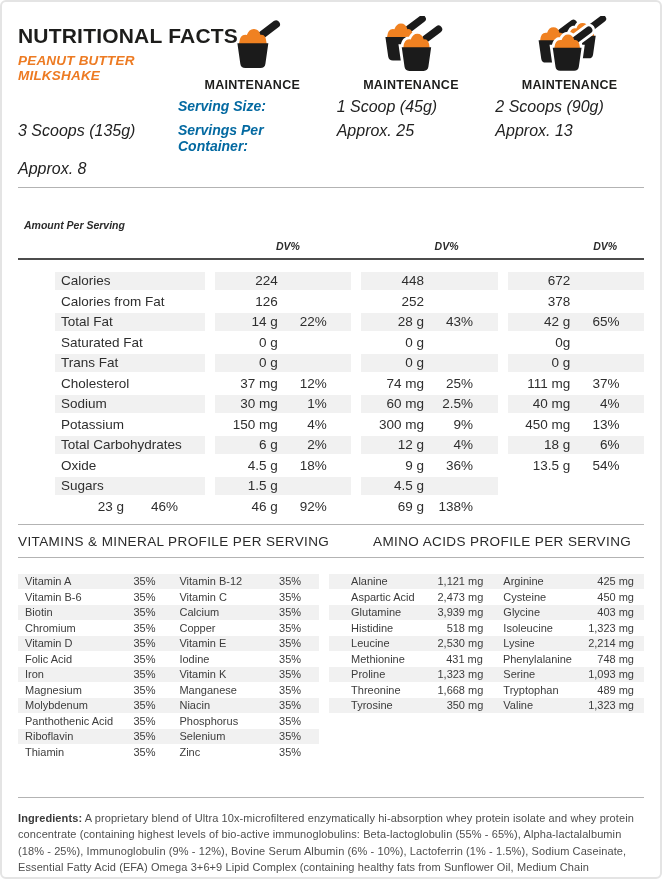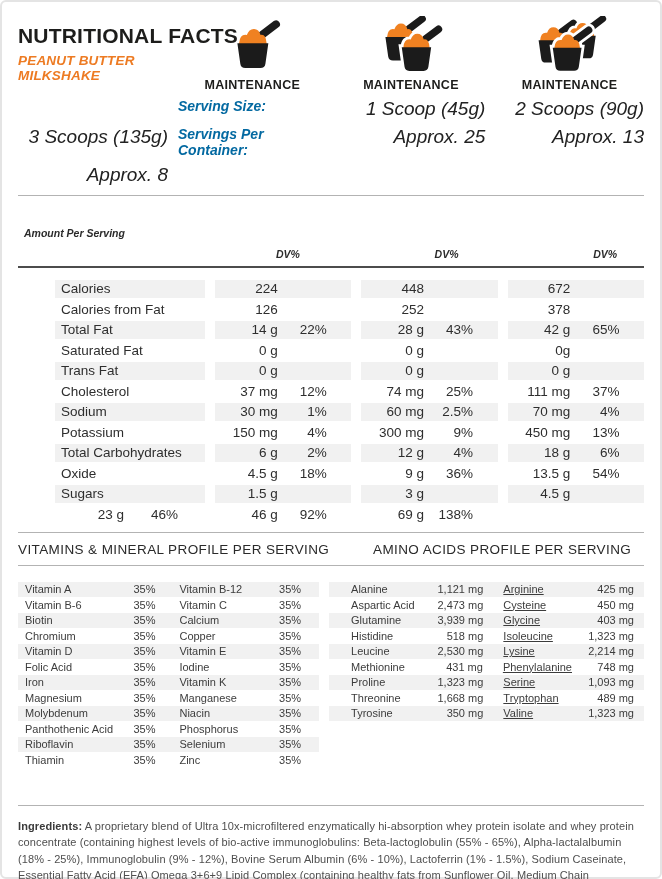--- a/index.html
+++ b/index.html
@@ -29,21 +29,21 @@
     color: #1d1d1b; white-space: nowrap;
   }
   .subtitle {
     margin-top: 5px; font-size: 13.5px; font-weight: bold; font-style: italic;
     letter-spacing: 0.2px;
   }
   .icon-cell { grid-row: 1; height: 58px; display: flex; align-items: flex-end; justify-content: center; }
   .scoop-svg { display: block; }
   .tier { grid-row: 2; text-align: center; font-size: 12.5px; font-weight: bold; color: #1d1d1b; letter-spacing: 0.3px; padding-top: 6px; }
   .hdr-label { font-size: 14px; font-weight: bold; font-style: italic; color: #0369a1; padding-top: 6px; }
-  .hdr-val { text-align: right; font-size: 19px; font-style: italic; color: #222; padding-top: 6px; }
+  .hdr-val { text-align: left; font-size: 16px; font-style: italic; color: #222; padding-top: 6px; }
   
   .rule { border: none; border-top: 1px solid #b3b3b3; margin: 0; }
   .rule-dark { border: none; border-top: 2px solid #4c4c4c; margin: 0; }
   
   .amount-header { margin-top: 9px; margin-bottom: 6px; align-items: center; }
   .aps { font-size: 10.5px; font-weight: bold; font-style: italic; color: #2b2b2b; padding-left: 6px; }
   .dvh-group { display: flex; }
   .dvh-group .amt { width: 46%; }
   .dvh-group .dv { width: 36%; text-align: right; font-size: 10.5px; font-weight: bold; font-style: italic; color: #2b2b2b; margin-top: 43px; }
   
@@ -65,21 +65,21 @@
   .prow { display: flex; align-items: center; height: 15.5px; font-size: 11px; color: #3c3c3c; }
   .vit-table .prow:nth-child(odd), .amino-table .prow:nth-child(odd) { background: #f1f1f1; }
   .vit-table .prow { padding: 0 18px 0 7px; }
   .vit-table .n1 { flex: 1.15; }
   .vit-table .v1 { width: 32px; text-align: right; }
   .vit-table .n2 { flex: 1; padding-left: 24px; }
   .vit-table .v2 { width: 36px; text-align: right; }
   .amino-table .prow { padding: 0 10px 0 22px; }
   .amino-table .n1 { flex: 1; }
   .amino-table .v1 { width: 60px; text-align: right; }
-  .amino-table .n2 { flex: 0.95; padding-left: 20px; text-decoration: underline; }
+  .amino-table .n2 { flex: 0.95; padding-left: 20px; }
   .amino-table .v2 { width: 62px; text-align: right; }
   
   .ing-rule { margin-top: 37px; }
   .ingredients {
     margin: 12px 0 0 0; font-size: 11px; line-height: 16.6px; color: #4e4e4e;
     letter-spacing: 0.1px;
   }
   .ingredients b { color: #3a3a3a; }
 </style>
 </head>
@@ -273,21 +273,21 @@
       <div class="nlabel cell">Sodium</div>
       <div class="ngroup cell">
         <span class="amt">30 mg</span>
         <span class="dv">1%</span>
       </div>
       <div class="ngroup cell">
         <span class="amt">60 mg</span>
         <span class="dv">2.5%</span>
       </div>
       <div class="ngroup cell">
-        <span class="amt">70 mg</span>
+        <span class="amt">40 mg</span>
         <span class="dv">4%</span>
       </div>
     </div>
 
     <div class="cols4 nrow">
       <div class="nlabel cell">Potassium</div>
       <div class="ngroup cell">
         <span class="amt">150 mg</span>
         <span class="dv">4%</span>
       </div>
@@ -330,24 +330,20 @@
       <div class="ngroup cell">
         <span class="amt">13.5 g</span>
         <span class="dv">54%</span>
       </div>
     </div>
 
     <div class="cols4 nrow">
       <div class="nlabel cell">Sugars</div>
       <div class="ngroup cell">
         <span class="amt">1.5 g</span>
-        <span class="dv"></span>
-      </div>
-      <div class="ngroup cell">
-        <span class="amt">3 g</span>
         <span class="dv"></span>
       </div>
       <div class="ngroup cell">
         <span class="amt">4.5 g</span>
         <span class="dv"></span>
       </div>
     </div>
 
     <div class="cols4 nrow">
       <div class="ngroup cell">

